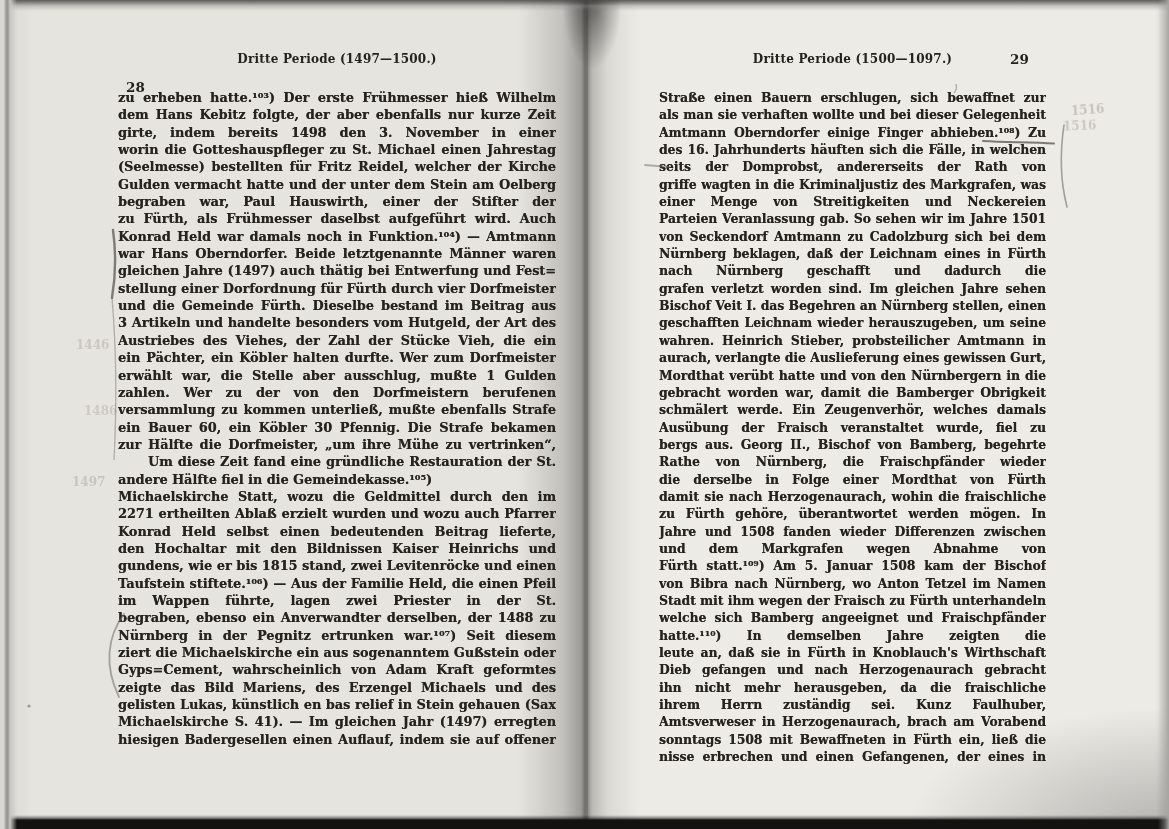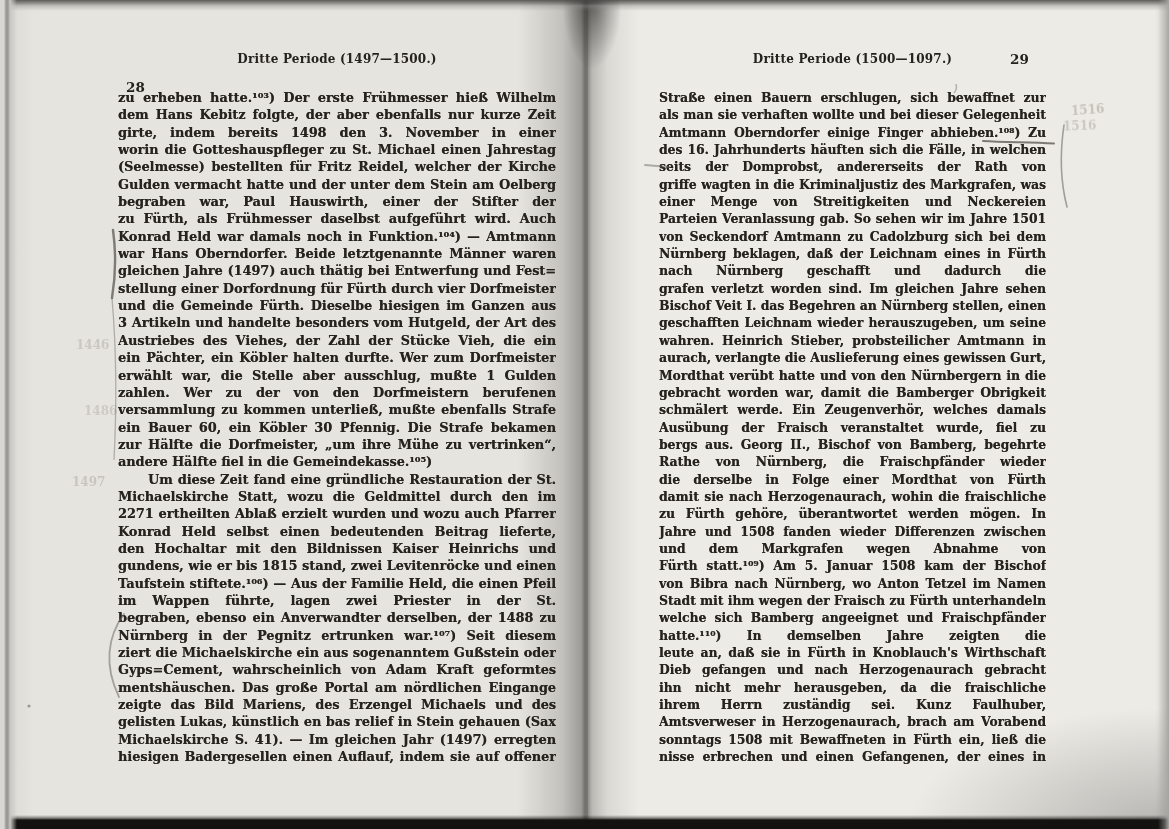--- a/index.html
+++ b/index.html
@@ -98,43 +98,42 @@
       <div class="line">girte, indem bereits 1498 den 3. November in einer Urkunde,</div>
       <div class="line">worin die Gotteshauspfleger zu St. Michael einen Jahrestag</div>
       <div class="line">(Seelmesse) bestellten für Fritz Reidel, welcher der Kirche fünfzig</div>
       <div class="line">Gulden vermacht hatte und der unter dem Stein am Oelberg</div>
       <div class="line">begraben war, Paul Hauswirth, einer der Stifter der Frühmesse</div>
       <div class="line">zu Fürth, als Frühmesser daselbst aufgeführt wird. Auch Pfarrer</div>
       <div class="line">Konrad Held war damals noch in Funktion.¹⁰⁴) — Amtmann</div>
       <div class="line">war Hans Oberndorfer. Beide letztgenannte Männer waren im</div>
       <div class="line">gleichen Jahre (1497) auch thätig bei Entwerfung und Fest=</div>
       <div class="line">stellung einer Dorfordnung für Fürth durch vier Dorfmeister</div>
-      <div class="line">und die Gemeinde Fürth. Dieselbe hiesigen im Ganzen aus</div>
+      <div class="line">und die Gemeinde Fürth. Dieselbe bestand im Beitrag aus</div>
       <div class="line">3 Artikeln und handelte besonders vom Hutgeld, der Art des</div>
       <div class="line">Austriebes des Viehes, der Zahl der Stücke Vieh, die ein Bauer,</div>
       <div class="line">ein Pächter, ein Köbler halten durfte. Wer zum Dorfmeister</div>
       <div class="line">erwählt war, die Stelle aber ausschlug, mußte 1 Gulden Buße</div>
       <div class="line">zahlen. Wer zu der von den Dorfmeistern berufenen Gemeinde=</div>
       <div class="line">versammlung zu kommen unterließ, mußte ebenfalls Strafe zahlen,</div>
       <div class="line">ein Bauer 60, ein Köbler 30 Pfennig. Die Strafe bekamen</div>
       <div class="line">zur Hälfte die Dorfmeister, „um ihre Mühe zu vertrinken“, die</div>
+      <div class="line indent">Um diese Zeit fand eine gründliche Restauration der St.</div>
       <div class="line par-end">andere Hälfte fiel in die Gemeindekasse.¹⁰⁵)</div>
-      <div class="line indent">Um diese Zeit fand eine gründliche Restauration der St.</div>
       <div class="line">Michaelskirche Statt, wozu die Geldmittel durch den im Jahre</div>
       <div class="line">2271 ertheilten Ablaß erzielt wurden und wozu auch Pfarrer</div>
       <div class="line">Konrad Held selbst einen bedeutenden Beitrag lieferte, indem er</div>
       <div class="line">den Hochaltar mit den Bildnissen Kaiser Heinrichs und Kuni=</div>
       <div class="line">gundens, wie er bis 1815 stand, zwei Levitenröcke und einen</div>
       <div class="line">Taufstein stiftete.¹⁰⁶) — Aus der Familie Held, die einen Pfeil</div>
       <div class="line">im Wappen führte, lagen zwei Priester in der St. Michaelskirche</div>
       <div class="line">begraben, ebenso ein Anverwandter derselben, der 1488 zu</div>
       <div class="line">Nürnberg in der Pegnitz ertrunken war.¹⁰⁷) Seit diesem Jahre</div>
       <div class="line">ziert die Michaelskirche ein aus sogenanntem Gußstein oder</div>
       <div class="line">Gyps=Cement, wahrscheinlich von Adam Kraft geformtes Sakra=</div>
-      <div class="line">mentshäuschen. Das große Portal am nördlichen Eingange</div>
       <div class="line">zeigte das Bild Mariens, des Erzengel Michaels und des Evan=</div>
       <div class="line">gelisten Lukas, künstlich en bas relief in Stein gehauen (Sax</div>
       <div class="line">Michaelskirche S. 41). — Im gleichen Jahr (1497) erregten die</div>
       <div class="line">hiesigen Badergesellen einen Auflauf, indem sie auf offener</div>
     </div>
   <div class="body body-right" id="body-right">
       <div class="line">Straße einen Bauern erschlugen, sich bewaffnet zur Wehre setzten,</div>
       <div class="line">als man sie verhaften wollte und bei dieser Gelegenheit dem</div>
       <div class="line">Amtmann Oberndorfer einige Finger abhieben.¹⁰⁸) Zu Anfang</div>
       <div class="line">des 16. Jahrhunderts häuften sich die Fälle, in welchen einer=</div>

